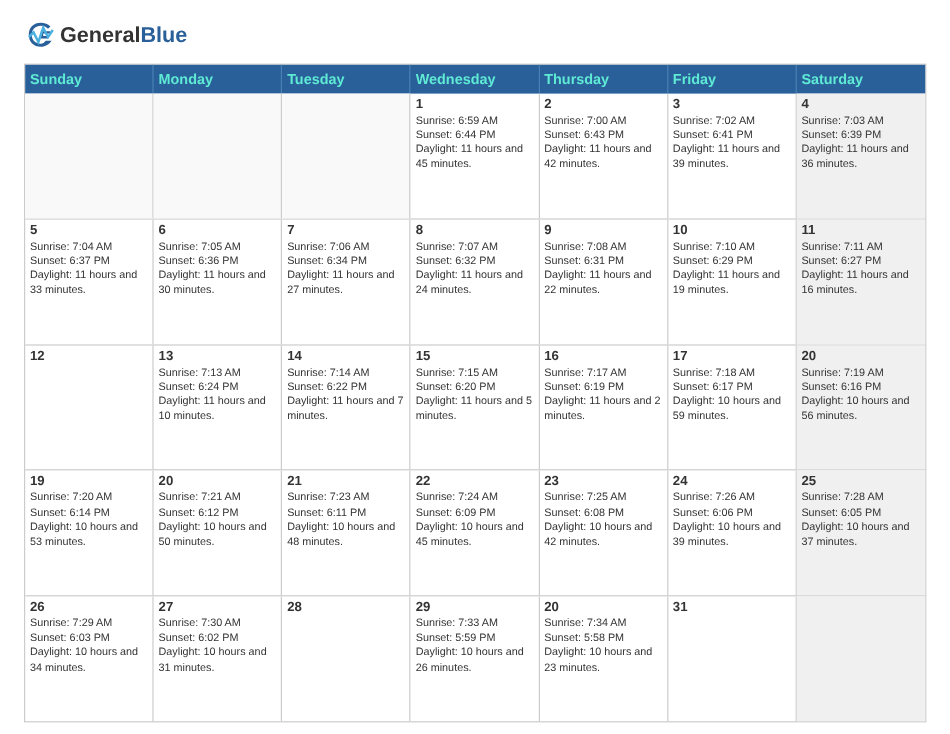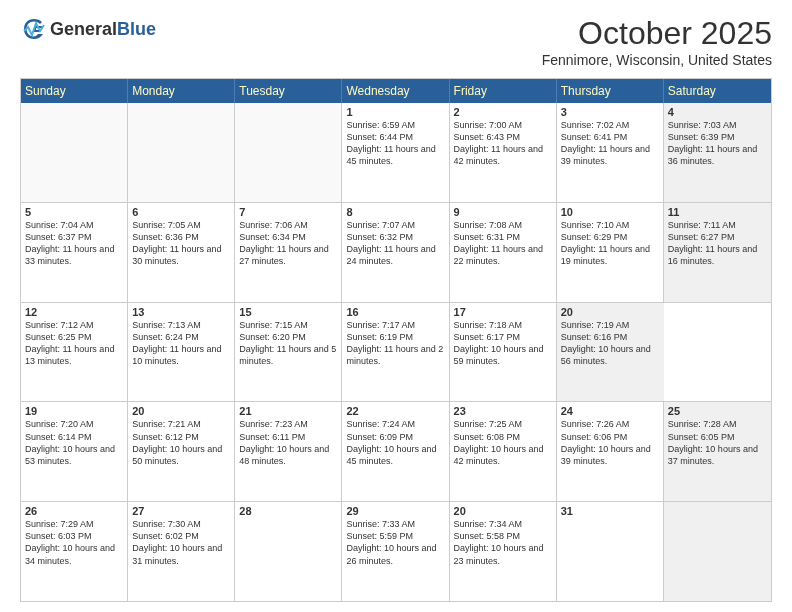--- a/index.html
+++ b/index.html
@@ -60,23 +60,23 @@
       border: 1px solid #ccc;
       display: flex;
       flex-direction: column;
     }
     .cal-header {
       display: grid;
       grid-template-columns: repeat(7, 1fr);
       background: #2a6099;
     }
     .cal-header-cell {
-      color: #fef9c3;
+      color: #5eead4;
       font-size: 12px;
-      font-weight: normal;
+      font-weight: bold;
       padding: 5px 4px;
       border-right: 1px solid #4a80b5;
       text-align: left;
     }
     .cal-header-cell:last-child { border-right: none; }
     .cal-body {
       flex: 1;
       display: flex;
       flex-direction: column;
     }
@@ -122,34 +122,30 @@
         <path d="M14 4 C8 4 4 8 4 14 C4 20 8 24 14 24 C18 24 21 22 23 19 L18 19 C17 20.5 15.5 21.5 14 21.5 C9.5 21.5 6.5 18.5 6.5 14 C6.5 9.5 9.5 6.5 14 6.5 C16.5 6.5 18.5 7.5 20 9 L22 7 C20 5 17 4 14 4 Z" fill="#2a6099"></path>
         <path d="M14 11 L14 17 L20 17 L20 15 L16 15 L16 13 L22 13 L22 11 Z" fill="#2a6099"></path>
         <path d="M4 16 L8 12 L12 20 L16 8 L20 16 L24 10" stroke="#4ab0e0" stroke-width="2" fill="none"></path>
       </svg>
       <div>
         <span class="logo-text">
           <span class="logo-general">General</span><span class="logo-blue">Blue</span>
         </span>
       </div>
     </div>
-    <div class="title-block">
-      <div class="month-title">October 2025</div>
-      <div class="location">Fennimore, Wisconsin, United States</div>
-    </div>
   </div>
 
   <div class="calendar">
     <div class="cal-header">
     <div class="cal-header-cell">Sunday</div>
         <div class="cal-header-cell">Monday</div>
         <div class="cal-header-cell">Tuesday</div>
         <div class="cal-header-cell">Wednesday</div>
+        <div class="cal-header-cell">Thursday</div>
         <div class="cal-header-cell">Friday</div>
-        <div class="cal-header-cell">Thursday</div>
         <div class="cal-header-cell">Saturday</div>
       </div>
     <div class="cal-body">
     <div class="cal-row">
           <div class="cal-cell empty"></div>
           <div class="cal-cell empty"></div>
           <div class="cal-cell empty"></div>
           <div class="cal-cell"><span class="day-num">1</span><span class="cell-text">Sunrise: 6:59 AM<br>Sunset: 6:44 PM<br>Daylight: 11 hours and 45 minutes.</span></div>
           <div class="cal-cell"><span class="day-num">2</span><span class="cell-text">Sunrise: 7:00 AM<br>Sunset: 6:43 PM<br>Daylight: 11 hours and 42 minutes.</span></div>
           <div class="cal-cell"><span class="day-num">3</span><span class="cell-text">Sunrise: 7:02 AM<br>Sunset: 6:41 PM<br>Daylight: 11 hours and 39 minutes.</span></div>
@@ -158,22 +154,23 @@
         <div class="cal-row">
           <div class="cal-cell"><span class="day-num">5</span><span class="cell-text">Sunrise: 7:04 AM<br>Sunset: 6:37 PM<br>Daylight: 11 hours and 33 minutes.</span></div>
           <div class="cal-cell"><span class="day-num">6</span><span class="cell-text">Sunrise: 7:05 AM<br>Sunset: 6:36 PM<br>Daylight: 11 hours and 30 minutes.</span></div>
           <div class="cal-cell"><span class="day-num">7</span><span class="cell-text">Sunrise: 7:06 AM<br>Sunset: 6:34 PM<br>Daylight: 11 hours and 27 minutes.</span></div>
           <div class="cal-cell"><span class="day-num">8</span><span class="cell-text">Sunrise: 7:07 AM<br>Sunset: 6:32 PM<br>Daylight: 11 hours and 24 minutes.</span></div>
           <div class="cal-cell"><span class="day-num">9</span><span class="cell-text">Sunrise: 7:08 AM<br>Sunset: 6:31 PM<br>Daylight: 11 hours and 22 minutes.</span></div>
           <div class="cal-cell"><span class="day-num">10</span><span class="cell-text">Sunrise: 7:10 AM<br>Sunset: 6:29 PM<br>Daylight: 11 hours and 19 minutes.</span></div>
           <div class="cal-cell shaded"><span class="day-num">11</span><span class="cell-text">Sunrise: 7:11 AM<br>Sunset: 6:27 PM<br>Daylight: 11 hours and 16 minutes.</span></div>
         </div>
         <div class="cal-row">
-          <div class="cal-cell"><span class="day-num">12</span><span class="cell-text">Sunrise: 7:12 AM<br>Sunset: 6:25 PM<br>Daylight: 11 hours and 13 minutes.</span></div>
+          <div class="cal-cell"><span class="day-num">12</span></div>
           <div class="cal-cell"><span class="day-num">13</span><span class="cell-text">Sunrise: 7:13 AM<br>Sunset: 6:24 PM<br>Daylight: 11 hours and 10 minutes.</span></div>
+          <div class="cal-cell"><span class="day-num">14</span><span class="cell-text">Sunrise: 7:14 AM<br>Sunset: 6:22 PM<br>Daylight: 11 hours and 7 minutes.</span></div>
           <div class="cal-cell"><span class="day-num">15</span><span class="cell-text">Sunrise: 7:15 AM<br>Sunset: 6:20 PM<br>Daylight: 11 hours and 5 minutes.</span></div>
           <div class="cal-cell"><span class="day-num">16</span><span class="cell-text">Sunrise: 7:17 AM<br>Sunset: 6:19 PM<br>Daylight: 11 hours and 2 minutes.</span></div>
           <div class="cal-cell"><span class="day-num">17</span><span class="cell-text">Sunrise: 7:18 AM<br>Sunset: 6:17 PM<br>Daylight: 10 hours and 59 minutes.</span></div>
           <div class="cal-cell shaded"><span class="day-num">20</span><span class="cell-text">Sunrise: 7:19 AM<br>Sunset: 6:16 PM<br>Daylight: 10 hours and 56 minutes.</span></div>
         </div>
         <div class="cal-row">
           <div class="cal-cell"><span class="day-num">19</span><span class="cell-text">Sunrise: 7:20 AM<br>Sunset: 6:14 PM<br>Daylight: 10 hours and 53 minutes.</span></div>
           <div class="cal-cell"><span class="day-num">20</span><span class="cell-text">Sunrise: 7:21 AM<br>Sunset: 6:12 PM<br>Daylight: 10 hours and 50 minutes.</span></div>
           <div class="cal-cell"><span class="day-num">21</span><span class="cell-text">Sunrise: 7:23 AM<br>Sunset: 6:11 PM<br>Daylight: 10 hours and 48 minutes.</span></div>
           <div class="cal-cell"><span class="day-num">22</span><span class="cell-text">Sunrise: 7:24 AM<br>Sunset: 6:09 PM<br>Daylight: 10 hours and 45 minutes.</span></div>

